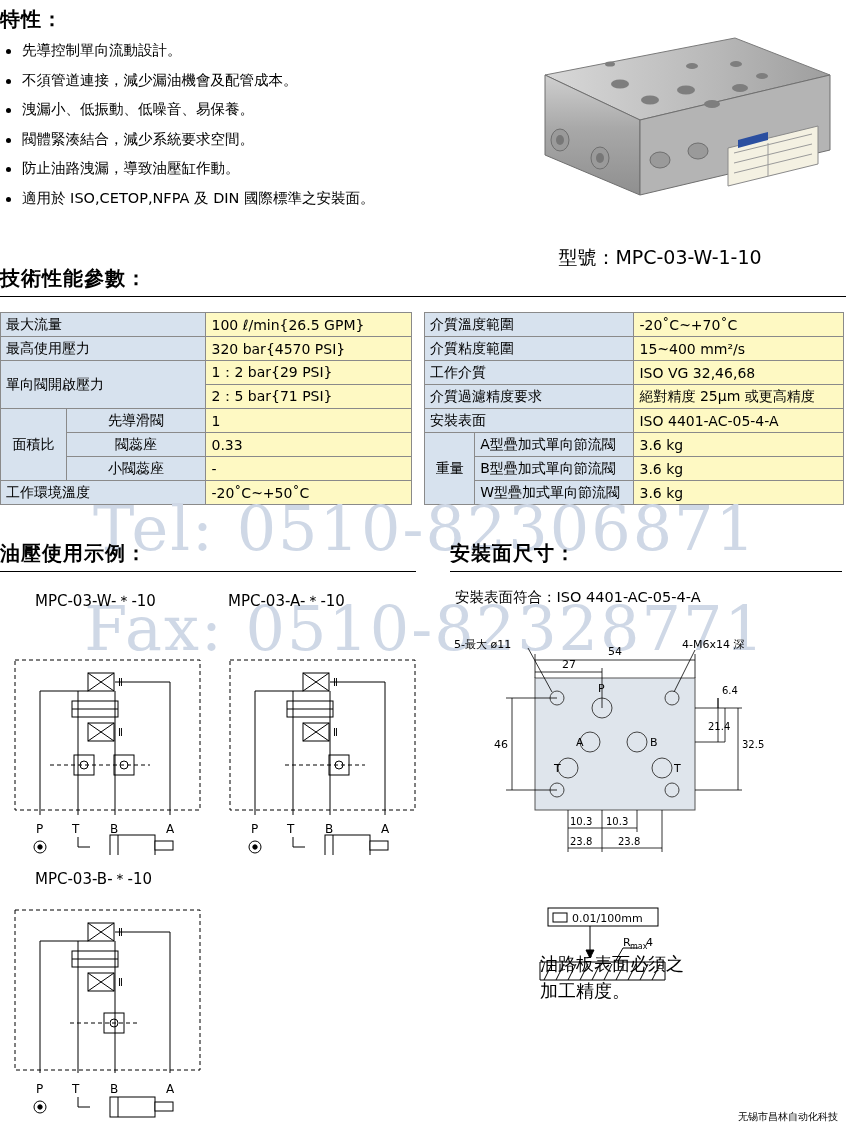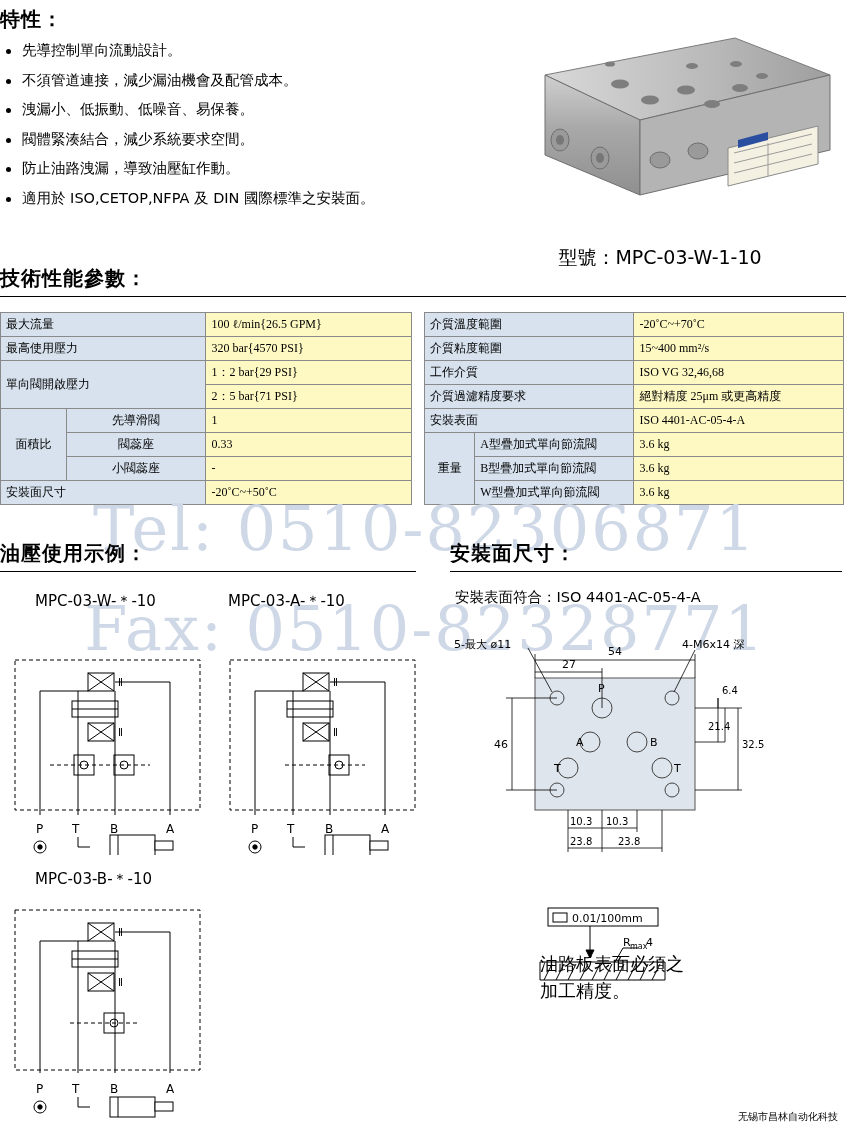--- a/index.html
+++ b/index.html
@@ -31,21 +31,21 @@
     position:absolute;left:480px;top:245px;width:360px;text-align:center;
     font-size:19px;
   }
 
   
   #tech-head{position:absolute;left:0px;top:265px;width:850px;}
   #tech-head .sec-title{display:inline-block;}
   #tech-head .line{border-bottom:1.5px solid #000;margin-top:4px;width:846px;}
 
   
-  table{border-collapse:collapse;font-size:12px;font-family:Liberation Serif, serif;}
+  table{border-collapse:collapse;font-size:14px;}
   td{border:1px solid #8a8a8a;padding:2px 5px;height:19px;}
   .tbl-left{position:absolute;left:0px;top:312px;width:412px;}
   .tbl-right{position:absolute;left:424px;top:312px;width:420px;}
   .tbl-left table,.tbl-right table{width:100%;}
   .lbl{background:#d7e2ee;}
   .val{background:#fef9c3;}
   .ctr{text-align:center;}
 
   
   .wm{
@@ -176,21 +176,21 @@
     </tr>
     <tr>
       <td class="lbl ctr">閥蕊座</td>
       <td class="val">0.33</td>
     </tr>
     <tr>
       <td class="lbl ctr">小閥蕊座</td>
       <td class="val">-</td>
     </tr>
     <tr>
-      <td class="lbl" colspan="2">安裝面尺寸</td>
+      <td class="lbl" colspan="2">工作環境溫度</td>
       <td class="val">-20˚C~+50˚C</td>
     </tr>
   </tbody>
     </table>
 </div>
 
 <div class="tbl-right">
   <table>
     <tbody>
         <tr>

